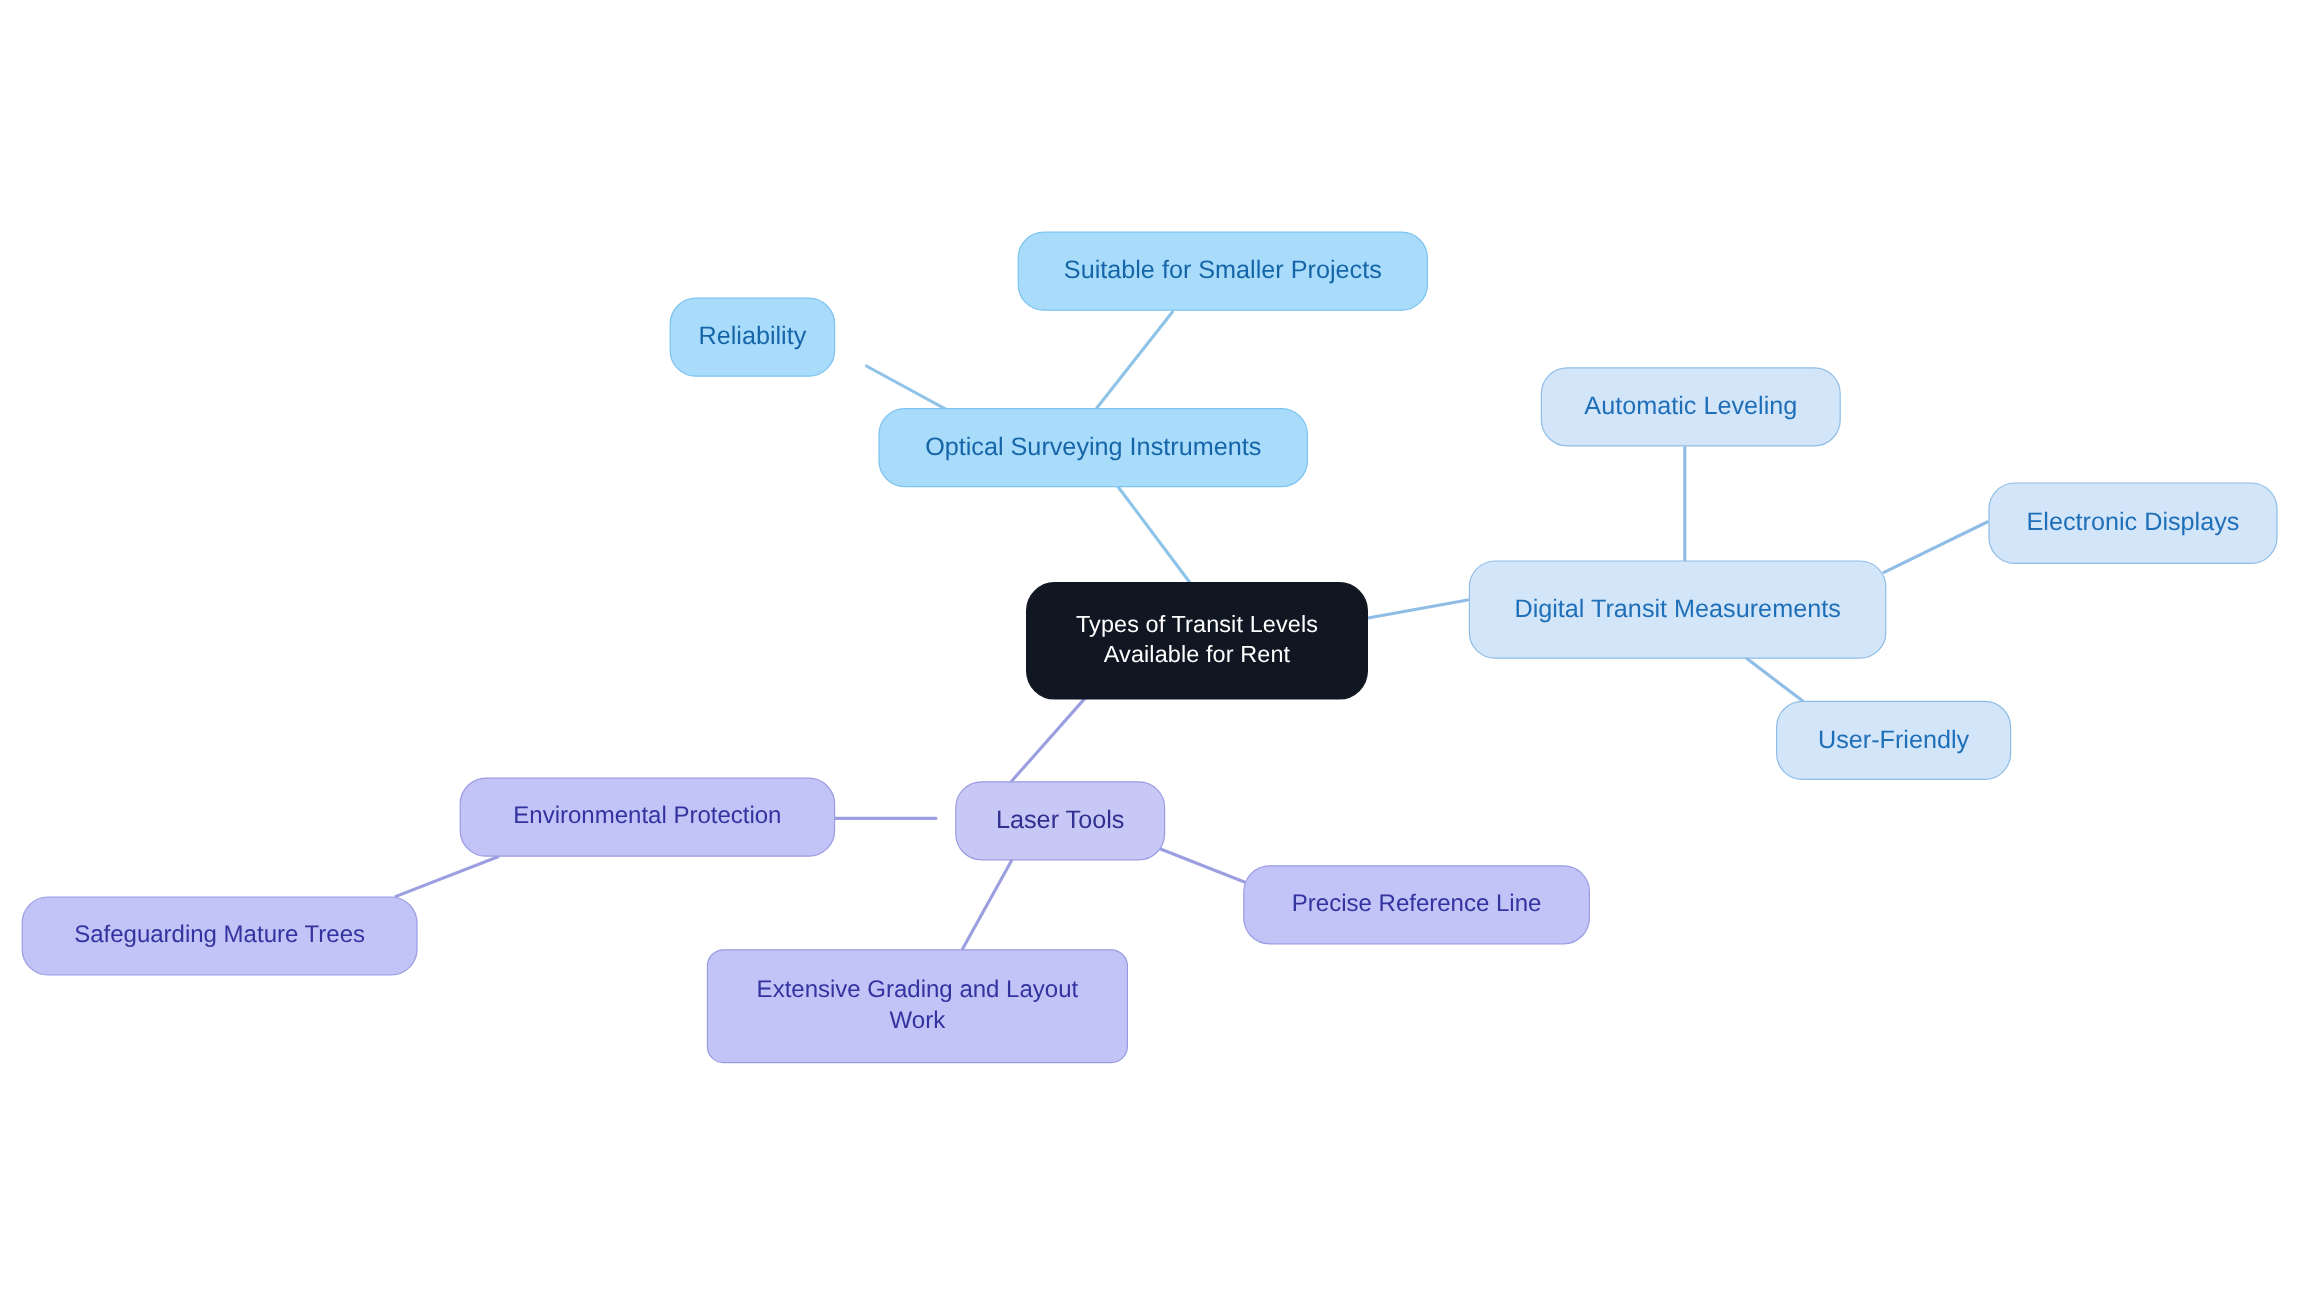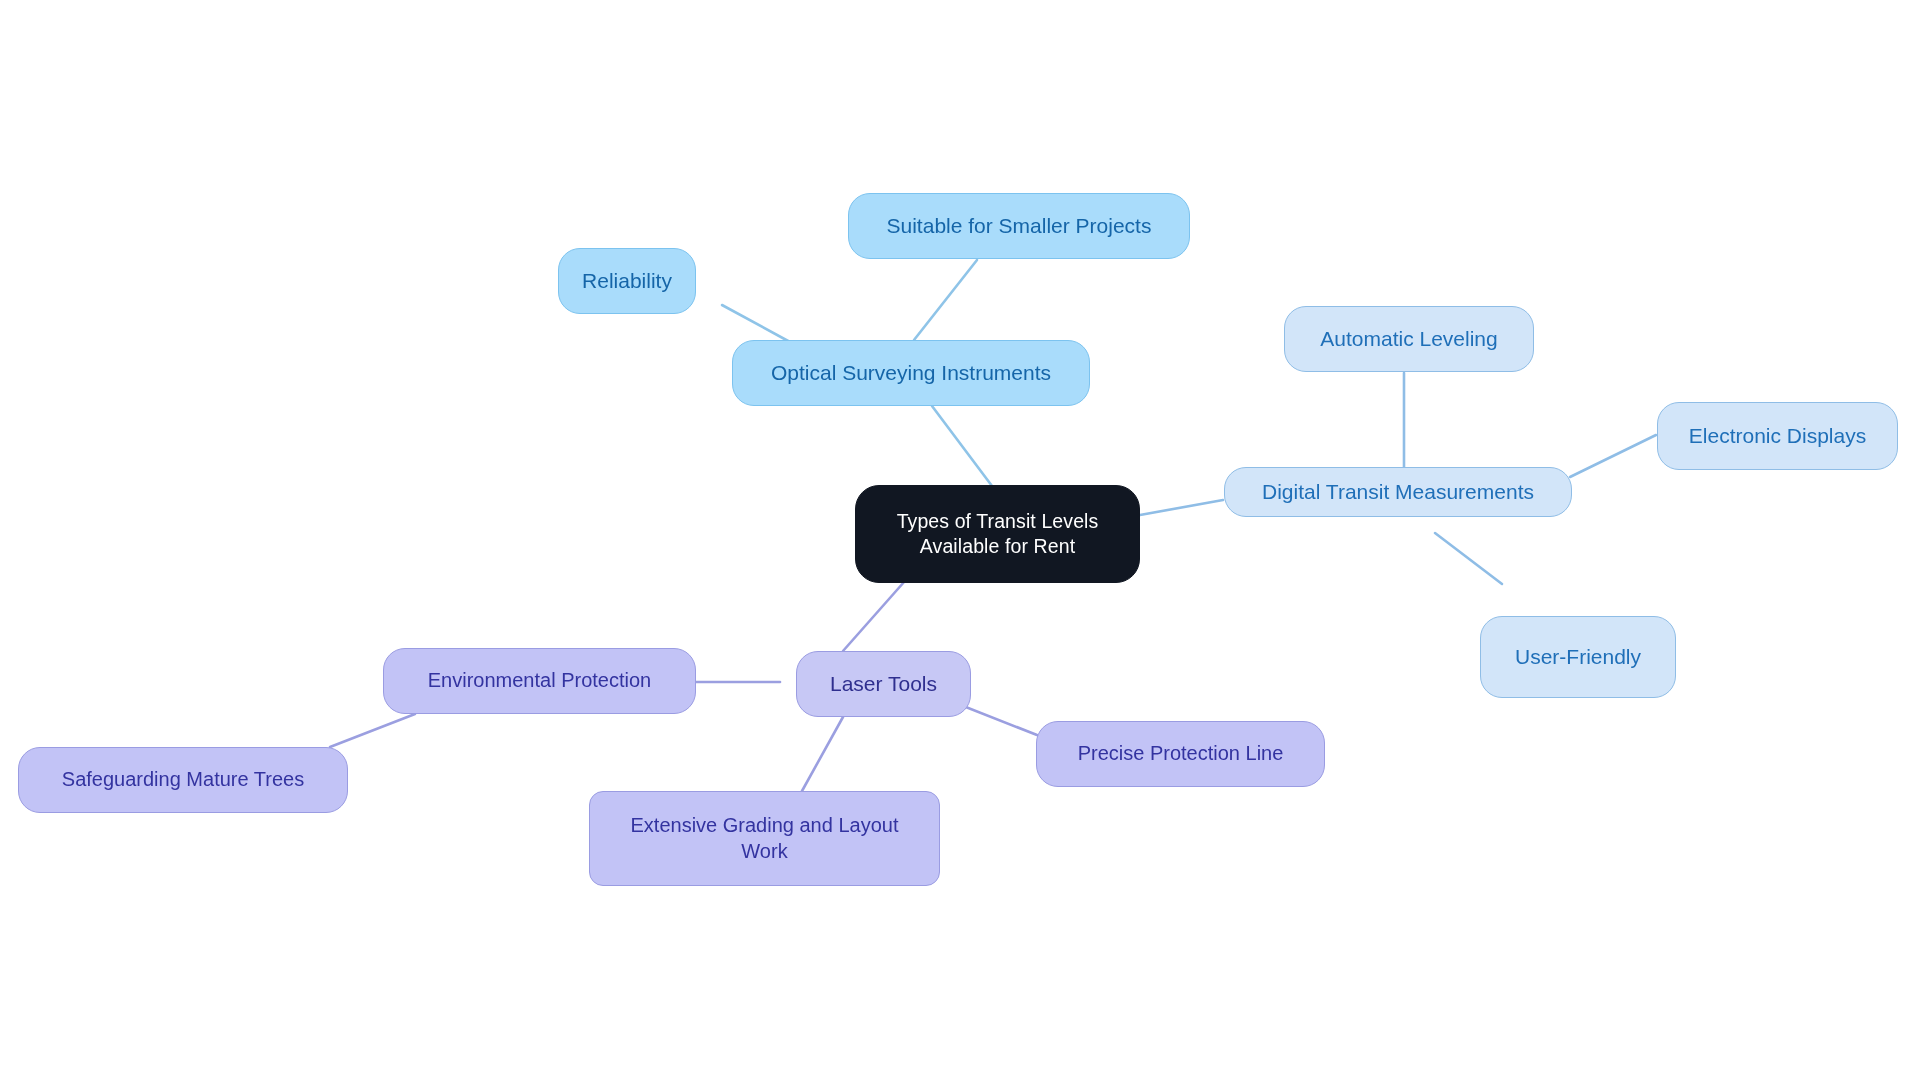--- a/index.html
+++ b/index.html
@@ -103,24 +103,24 @@
       <line x1="330" y1="747" x2="415" y2="714" stroke="#9b9fe0" stroke-width="2.6" stroke-linecap="round"></line>
       <line x1="802" y1="791" x2="843" y2="717" stroke="#9b9fe0" stroke-width="2.6" stroke-linecap="round"></line>
       <line x1="1037" y1="735" x2="948" y2="700" stroke="#9b9fe0" stroke-width="2.6" stroke-linecap="round"></line>
     </svg>
   <div id="nodes">
       <div class="node node-root" style="left: 855px; top: 485px; width: 285px; height: 98px; background: rgb(17, 23, 34); color: rgb(255, 255, 255);"><span>Types of Transit Levels
 Available for Rent</span></div>
       <div class="node node-blue-mid" style="left: 732px; top: 340px; width: 358px; height: 66px; background: rgb(169, 220, 251); border-color: rgb(124, 195, 239); color: rgb(21, 101, 168);"><span>Optical Surveying Instruments</span></div>
       <div class="node node-blue-leaf" style="left: 558px; top: 248px; width: 138px; height: 66px; background: rgb(169, 220, 251); border-color: rgb(124, 195, 239); color: rgb(21, 101, 168);"><span>Reliability</span></div>
       <div class="node node-blue-leaf" style="left: 848px; top: 193px; width: 342px; height: 66px; background: rgb(169, 220, 251); border-color: rgb(124, 195, 239); color: rgb(21, 101, 168);"><span>Suitable for Smaller Projects</span></div>
-      <div class="node node-blue2-mid" style="left: 1224px; top: 467px; width: 348px; height: 50px; background: rgb(210, 229, 249); border-color: rgb(143, 189, 230); color: rgb(31, 111, 184);"><span>Digital Transit Measurements</span></div>
+      <div class="node node-blue2-mid" style="left: 1224px; top: 467px; width: 348px; height: 82px; background: rgb(210, 229, 249); border-color: rgb(143, 189, 230); color: rgb(31, 111, 184);"><span>Digital Transit Measurements</span></div>
       <div class="node node-blue2-leaf" style="left: 1284px; top: 306px; width: 250px; height: 66px; background: rgb(210, 229, 249); border-color: rgb(143, 189, 230); color: rgb(31, 111, 184);"><span>Automatic Leveling</span></div>
       <div class="node node-blue2-leaf" style="left: 1657px; top: 402px; width: 241px; height: 68px; background: rgb(210, 229, 249); border-color: rgb(143, 189, 230); color: rgb(31, 111, 184);"><span>Electronic Displays</span></div>
-      <div class="node node-blue2-leaf" style="left: 1480px; top: 616px; width: 196px; height: 82px; background: rgb(210, 229, 249); border-color: rgb(143, 189, 230); color: rgb(31, 111, 184);"><span>User-Friendly</span></div>
+      <div class="node node-blue2-leaf" style="left: 1480px; top: 584px; width: 196px; height: 66px; background: rgb(210, 229, 249); border-color: rgb(143, 189, 230); color: rgb(31, 111, 184);"><span>User-Friendly</span></div>
       <div class="node node-purple-mid" style="left: 780px; top: 651px; width: 175px; height: 66px; background: rgb(199, 200, 245); border-color: rgb(154, 156, 226); color: rgb(47, 47, 143);"><span>Laser Tools</span></div>
       <div class="node node-purple-leaf" style="left: 383px; top: 648px; width: 313px; height: 66px; background: rgb(194, 195, 246); border-color: rgb(154, 156, 226); color: rgb(51, 51, 160);"><span>Environmental Protection</span></div>
       <div class="node node-purple-leaf" style="left: 18px; top: 747px; width: 330px; height: 66px; background: rgb(194, 195, 246); border-color: rgb(154, 156, 226); color: rgb(51, 51, 160);"><span>Safeguarding Mature Trees</span></div>
       <div class="node node-purple-leaf" style="left: 589px; top: 791px; width: 351px; height: 95px; background: rgb(194, 195, 246); border-color: rgb(154, 156, 226); color: rgb(51, 51, 160); border-radius: 14px;"><span>Extensive Grading and Layout
 Work</span></div>
-      <div class="node node-purple-leaf" style="left: 1036px; top: 721px; width: 289px; height: 66px; background: rgb(194, 195, 246); border-color: rgb(154, 156, 226); color: rgb(51, 51, 160);"><span>Precise Protection Line</span></div>
+      <div class="node node-purple-leaf" style="left: 1036px; top: 721px; width: 289px; height: 66px; background: rgb(194, 195, 246); border-color: rgb(154, 156, 226); color: rgb(51, 51, 160);"><span>Precise Reference Line</span></div>
     </div>
 </div>
 
 </body></html>

